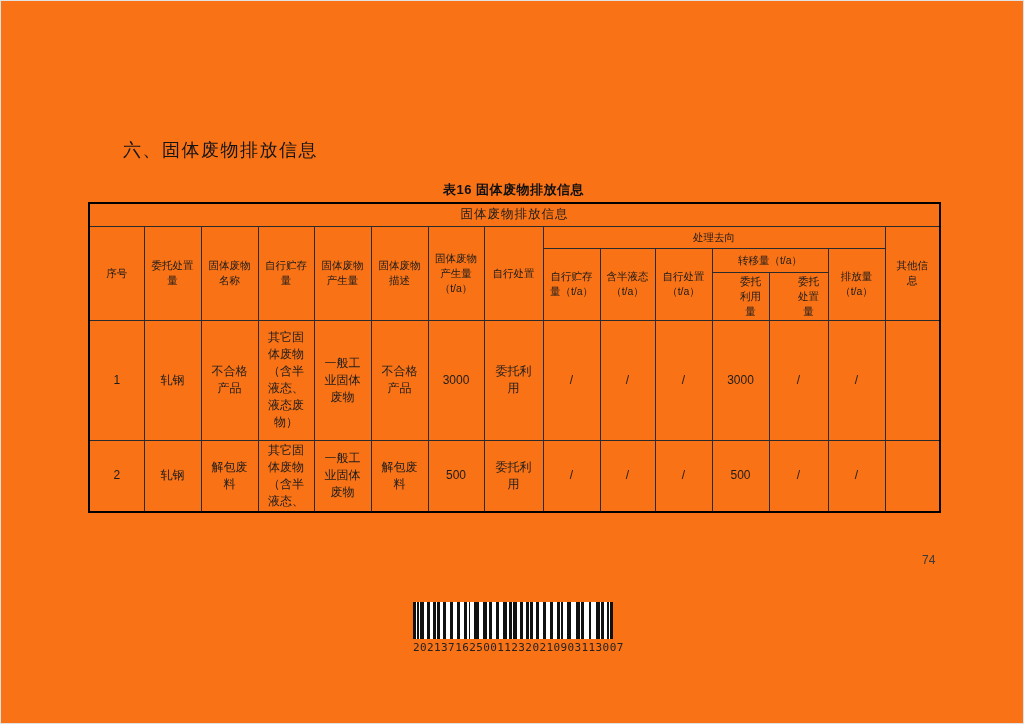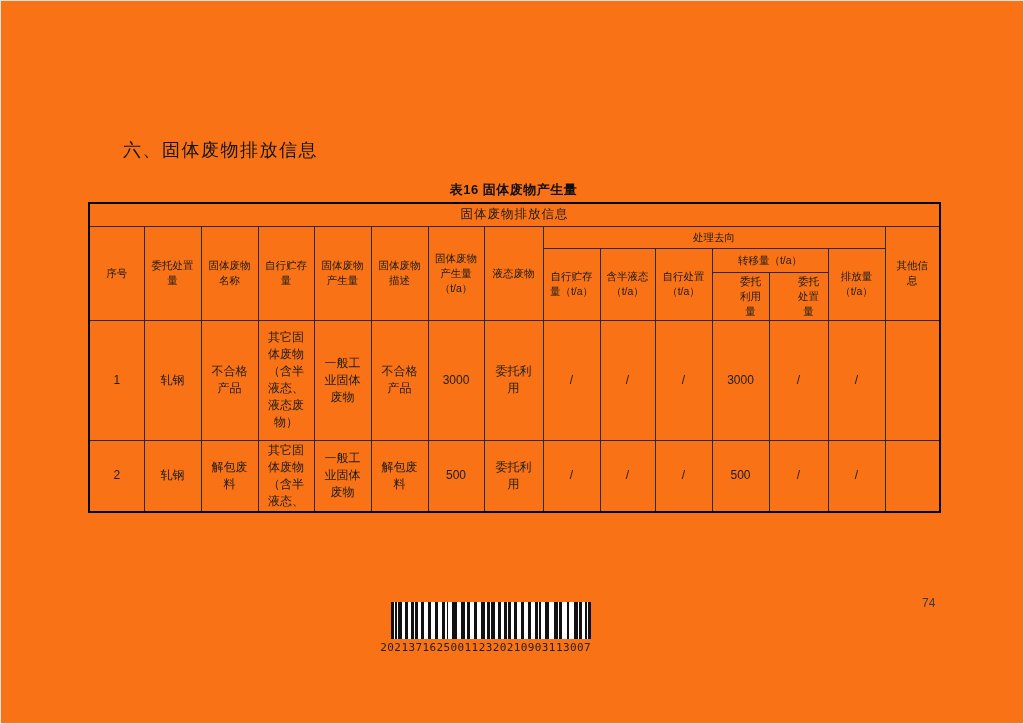--- a/index.html
+++ b/index.html
@@ -42,25 +42,25 @@
   tr.hrow1 td { height: 22px; }
   tr.hrow2 td { height: 24px; }
   tr.hrow3 td { height: 34px; padding-left: 26px; }
   td.hd { font-size: 10.5px; line-height: 15px; color: #1a1a1a; }
   tr.data-row1 td { height: 120px; }
   tr.data-row2 td { height: 68px; }
   td.dc { font-size: 12px; line-height: 17px; }
   td.dc .clip { max-height: 68px; overflow: hidden; }
   .pagenum {
     position: absolute; left: 921px; top: 552px;
-    font-size: 12px; color: #3a3a3a; margin-top: 43px;
+    font-size: 12px; color: #3a3a3a;
   }
   .barcode {
-    position: absolute; left: 388px; top: 601px; width: 202px;
-    display: flex; flex-direction: column; align-items: flex-end;
+    position: absolute; left: 412px; top: 601px; width: 202px;
+    display: flex; flex-direction: column; align-items: flex-start;
   }
   .bars {
     width: 200px; height: 37px;
     display: flex; flex-direction: row; align-items: stretch;
   }
   .bars span { display: block; height: 100%; }
   .bar-black { background: #111; }
   .bar-white { background: #fff; }
   .digits {
     margin-top: 2px;
@@ -69,21 +69,21 @@
     white-space: nowrap;
   }
 </style>
 </head>
 <body>
 
 <div class="page">
 
   <div class="heading">六、固体废物排放信息</div>
 
-  <div class="caption">表16 固体废物产生量</div>
+  <div class="caption">表16 固体废物排放信息</div>
 
   <table class="waste-table">
     <colgroup>
       <col style="width:55px">
         <col style="width:57px">
         <col style="width:57px">
       <col style="width:56px">
         <col style="width:57px">
         <col style="width:57px">
       <col style="width:56px">
@@ -101,21 +101,21 @@
         <td colspan="15">固体废物排放信息</td>
       </tr>
       <tr class="hrow1">
         <td rowspan="3" class="hd">序号</td>
         <td rowspan="3" class="hd">委托处置量</td>
         <td rowspan="3" class="hd">固体废物名称</td>
         <td rowspan="3" class="hd">自行贮存量</td>
         <td rowspan="3" class="hd">固体废物产生量</td>
         <td rowspan="3" class="hd">固体废物描述</td>
         <td rowspan="3" class="hd">固体废物产生量（t/a）</td>
-        <td rowspan="3" class="hd">液态废物</td>
+        <td rowspan="3" class="hd">自行处置</td>
         <td colspan="6" class="hd">处理去向</td>
         <td rowspan="3" class="hd">其他信息</td>
       </tr>
       <tr class="hrow2">
         <td rowspan="2" class="hd">自行贮存量（t/a）</td>
         <td rowspan="2" class="hd">含半液态（t/a）</td>
         <td rowspan="2" class="hd">自行处置（t/a）</td>
         <td colspan="2" class="hd">转移量（t/a）</td>
         <td rowspan="2" class="hd">排放量（t/a）</td>
       </tr>

